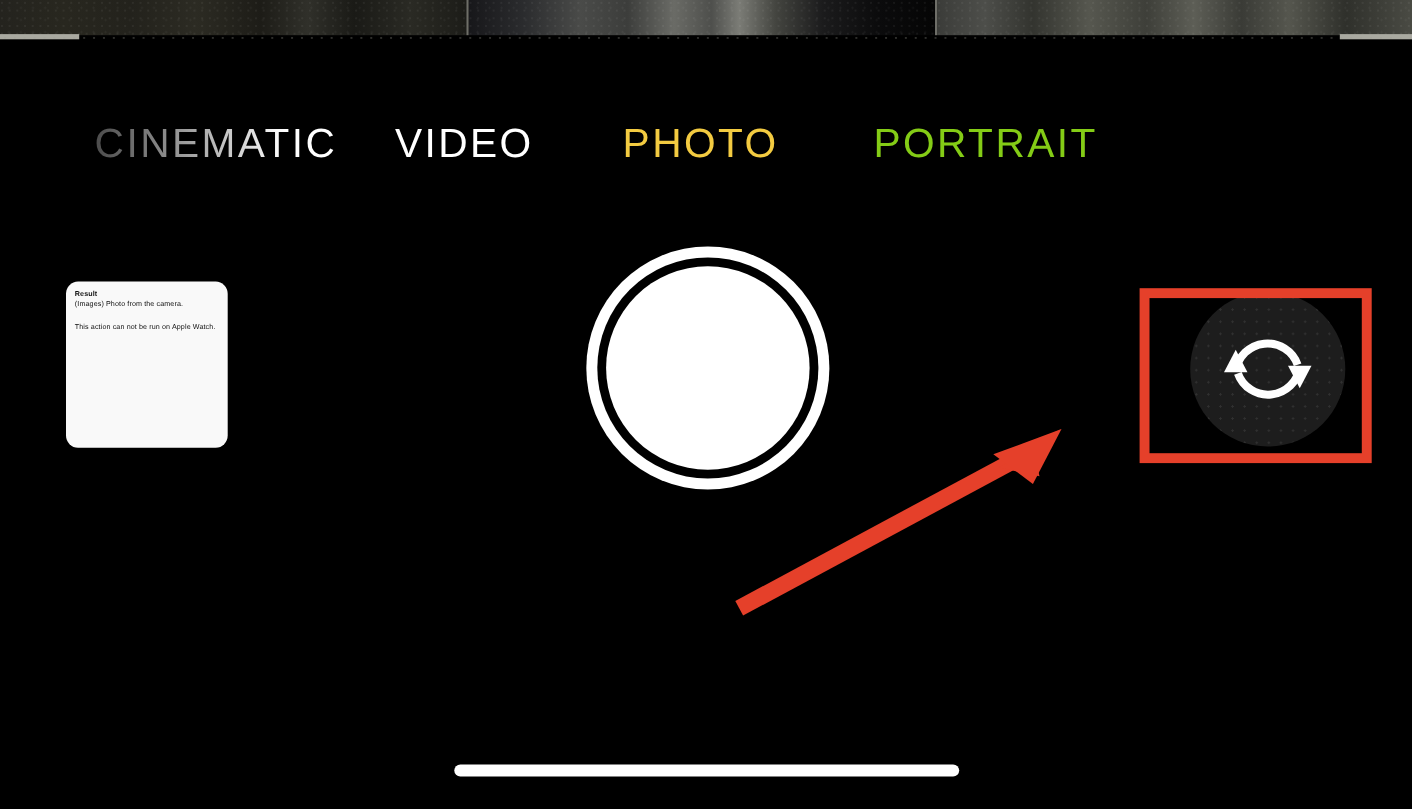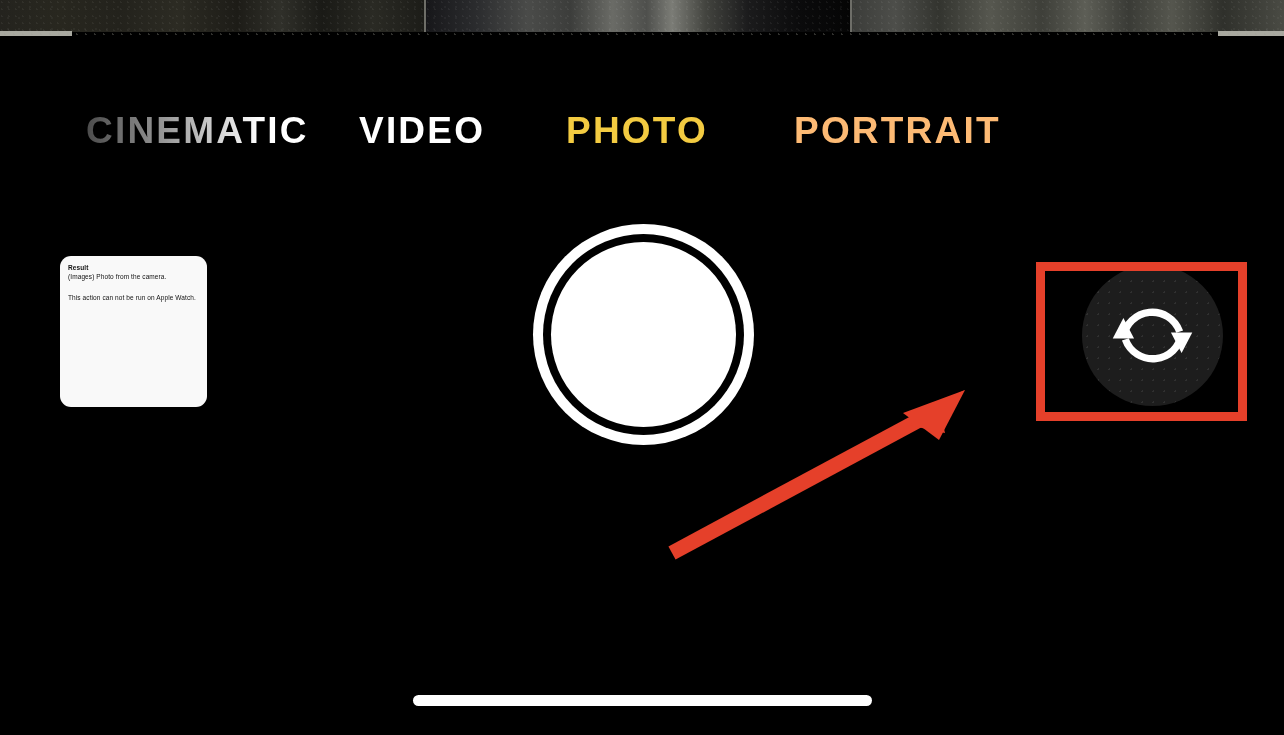--- a/index.html
+++ b/index.html
@@ -99,36 +99,36 @@
     position: absolute;
     left: 0;
     top: 105px;
     width: 1284px;
     height: 52px;
   }
   .mode-item {
     position: absolute;
     top: 0;
     font-size: 37px;
-    font-weight: 700;
+    font-weight: 400;
     letter-spacing: 2.2px;
     line-height: 52px;
     white-space: nowrap;
     user-select: none;
   }
   #mode-cinematic {
     left: 86px;
     background: linear-gradient(90deg, #4b4b4b 0%, #9a9a9a 36%, #ffffff 78%, #ffffff 100%);
     -webkit-background-clip: text;
     background-clip: text;
     color: transparent;
   }
   #mode-video    { left: 359px;  color: #ffffff; }
   #mode-photo    { left: 566px;  color: #f3cb41; }
-  #mode-portrait { left: 794px;  color: #fdba74; }
+  #mode-portrait { left: 794px;  color: #84cc16; }
   #mode-pano {
     left: 1077px;
     background: linear-gradient(90deg, #ffffff 0%, #f2f2f2 28%, #9d9d99 72%, #4d4d4a 100%);
     -webkit-background-clip: text;
     background-clip: text;
     color: transparent;
   }
 
   
   #result-card {

